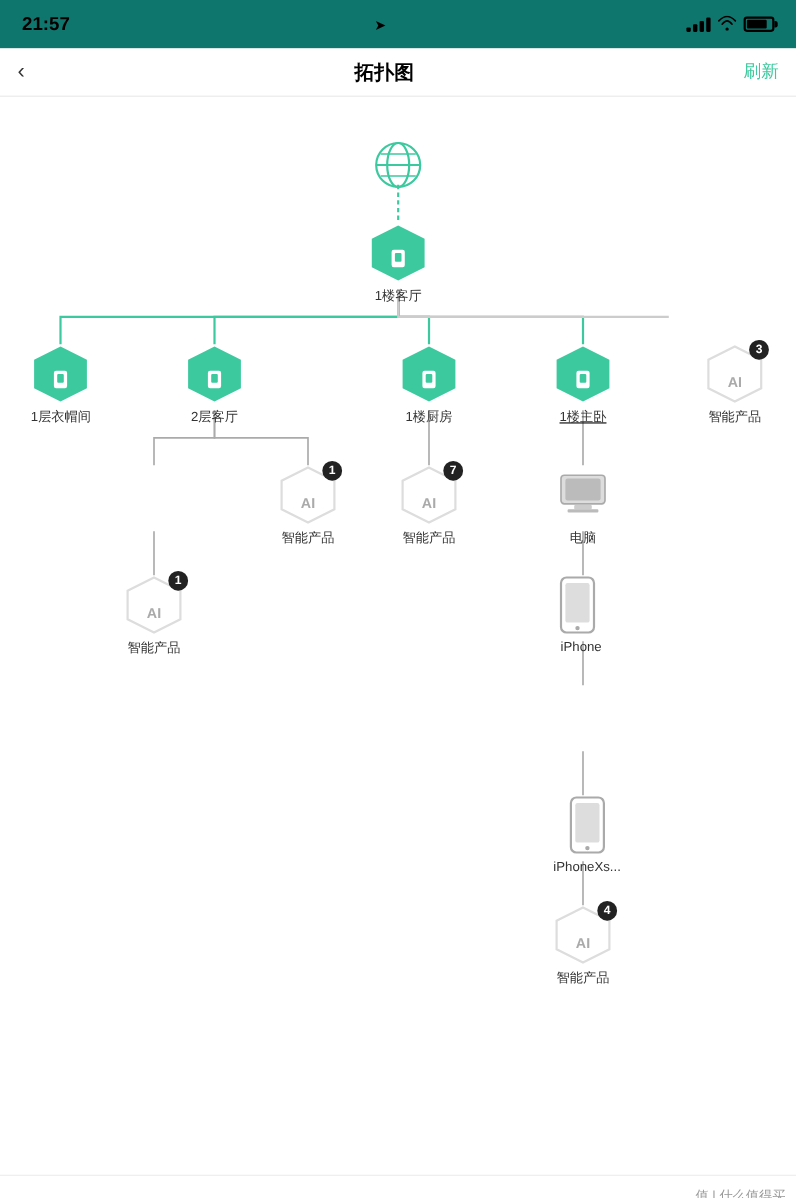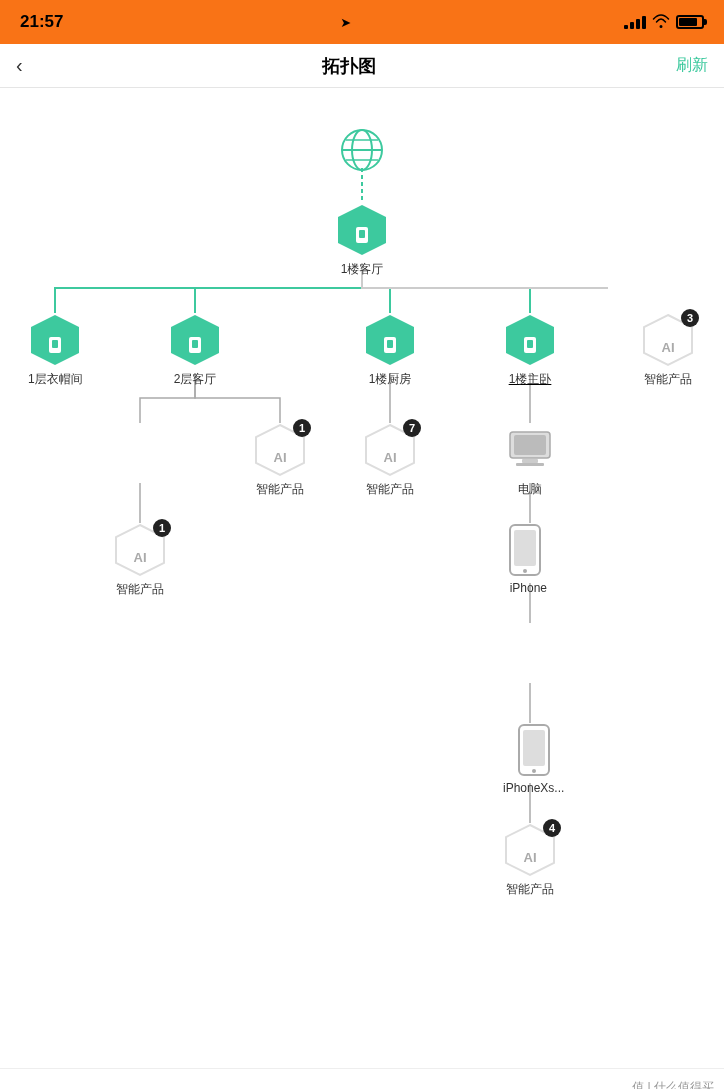--- a/index.html
+++ b/index.html
@@ -7,21 +7,21 @@
     body {
       width: 724px;
       min-height: 1089px;
       background: #f5f5f5;
       font-family: -apple-system, 'PingFang SC', 'Helvetica Neue', sans-serif;
       overflow-x: hidden;
     }
 
     
     .status-bar {
-      background: #f97316;
+      background: #0f766e;
       height: 44px;
       display: flex;
       align-items: center;
       justify-content: space-between;
       padding: 0 20px;
     }
     .status-time {
       font-size: 17px;
       font-weight: 600;
       color: #000;

